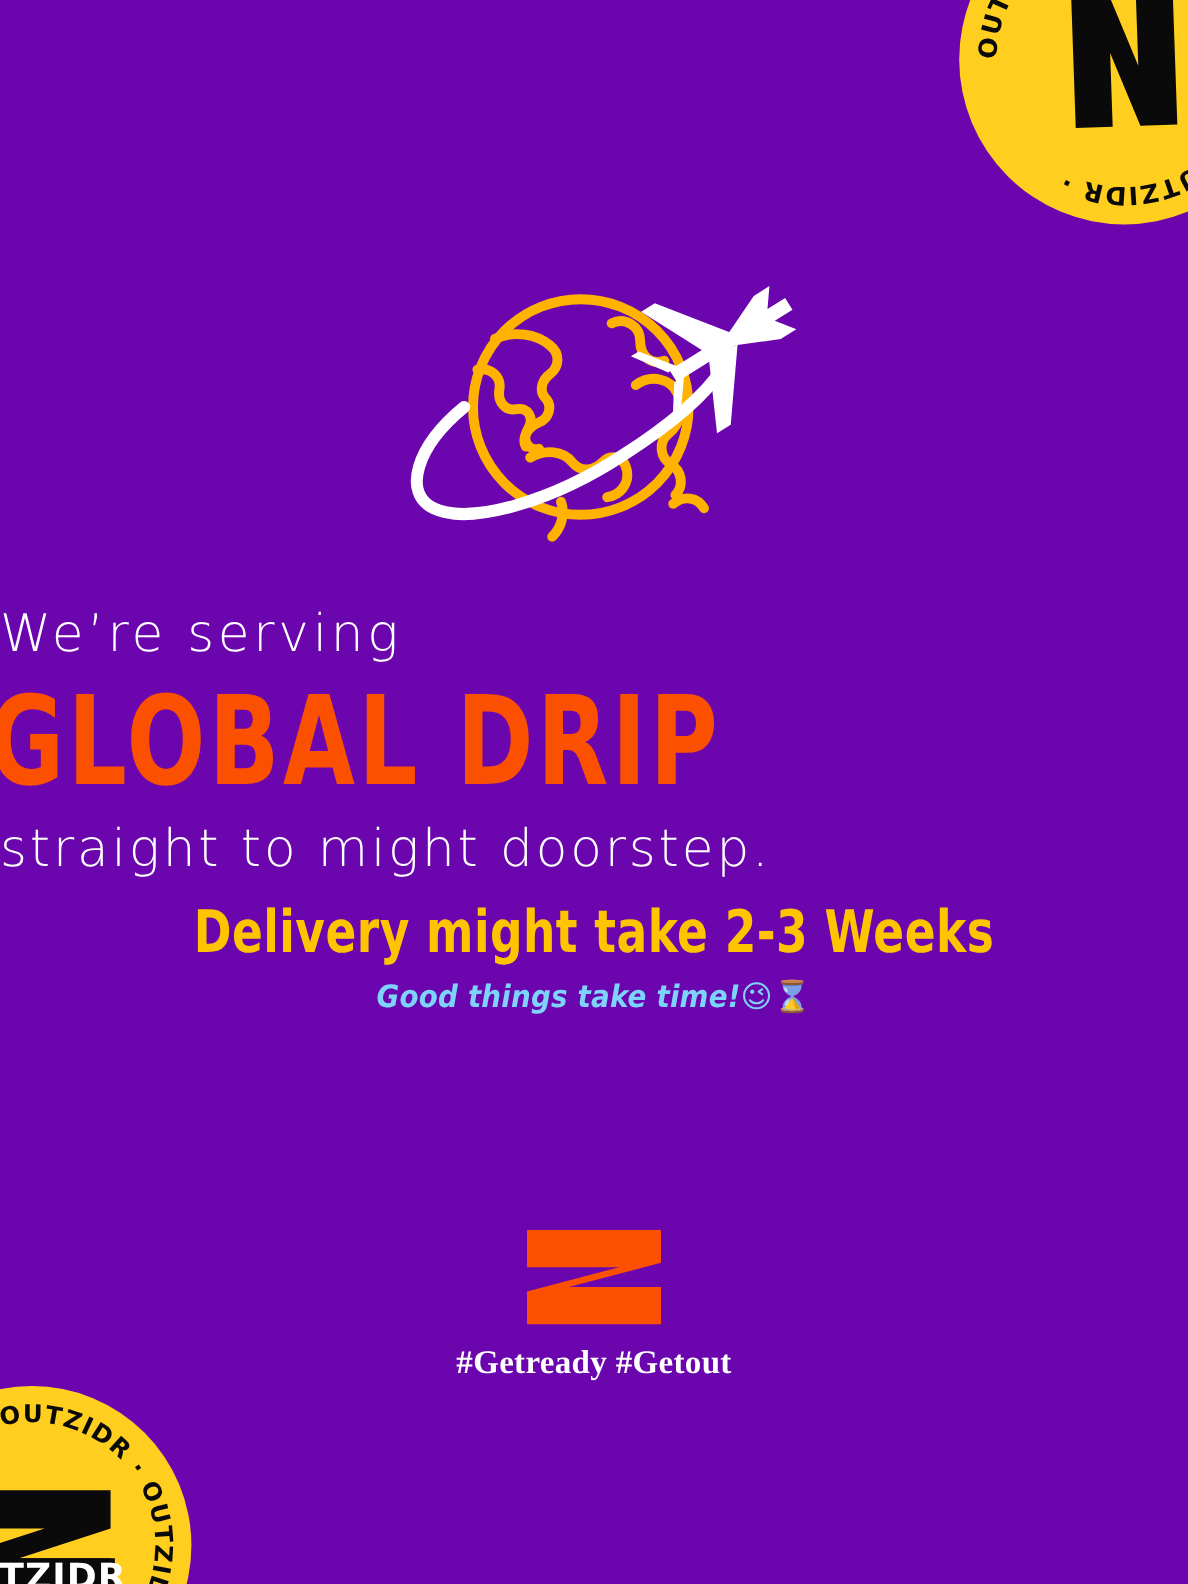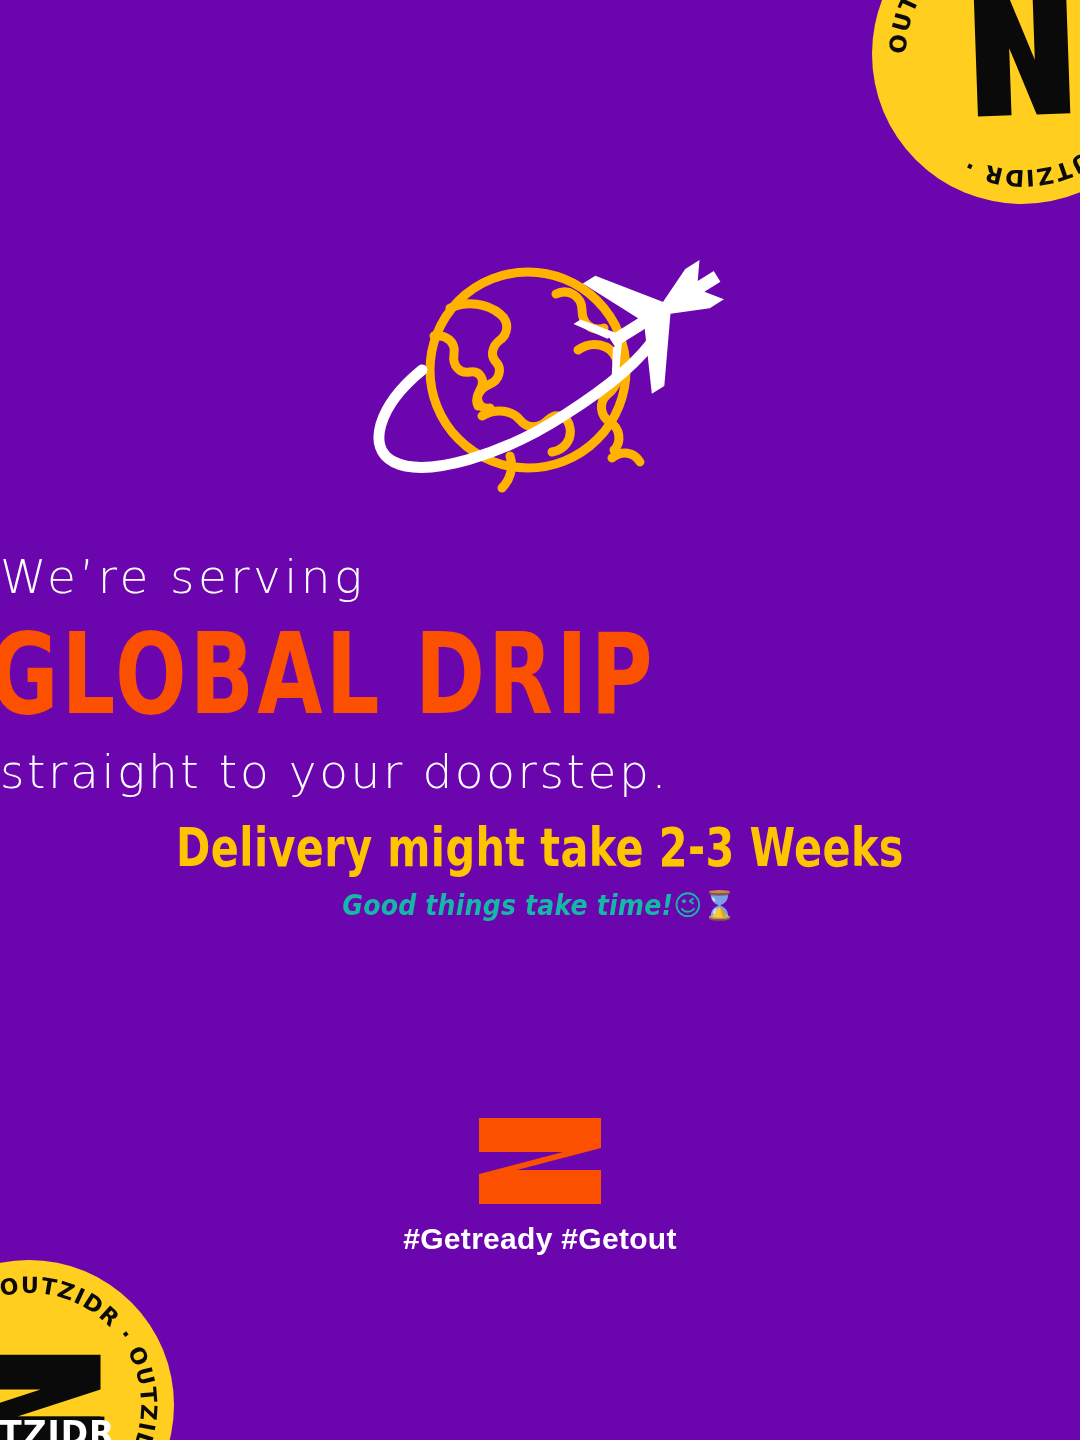--- a/index.html
+++ b/index.html
@@ -108,21 +108,21 @@
     line-height: 1.1;
     transform: scaleY(1.16);
     transform-origin: center top;
   }
   .line-goodthings {
     font-family: "DejaVu Sans Condensed", "DejaVu Sans", sans-serif;
     font-weight: 700;
     font-style: italic;
     font-size: 28px;
     letter-spacing: 0.2px;
-    color: #14b8a6;
+    color: #7dd3fc;
     line-height: 1.1;
     margin-top: 22px;
     text-align: center;
   }
   .emoji {
     font-family: "DejaVu Sans", sans-serif;
     font-style: normal;
   }
 
   
@@ -135,21 +135,21 @@
   }
   .zmark {
     display: block;
     margin: 0 auto;
     width: 122px;
     height: 86px;
   }
   .zmark svg { display: block; width: 100%; height: 100%; }
   .hashtags {
     margin-top: 18px;
-    font-family: Liberation Sans, sans-serif;
+    font-family: Liberation Serif, serif;
     font-weight: 700;
     font-size: 30px;
     letter-spacing: 0.3px;
     color: #FFFFFF;
   }
 </style>
 </head>
 <body>
 
 <div class="poster">
@@ -215,21 +215,21 @@
         <path d="M 34 4 L 6 62 L 20 62 L 62 6 Z" fill="#FFFFFF"></path>
         <path d="M -2 -5 L -22 -34 L -14 -34 L 8 -5 Z" fill="#FFFFFF"></path>
         <path d="M -2 5 L -22 34 L -14 34 L 8 5 Z" fill="#FFFFFF"></path>
       </g>
     </svg>
   </div>
 
   <div class="copy">
     <div class="line-serving">We’re serving</div>
     <div class="line-headline">GLOBAL DRIP</div>
-    <div class="line-doorstep">straight to your doorstep.</div>
+    <div class="line-doorstep">straight to might doorstep.</div>
   </div>
 
   <div class="delivery-block">
     <div class="line-delivery">Delivery might take 2-3 Weeks</div>
     <div class="line-goodthings">
       <span>Good things take time!</span><span class="emoji">😉⌛</span>
     </div>
   </div>
 
   <div class="footer">

